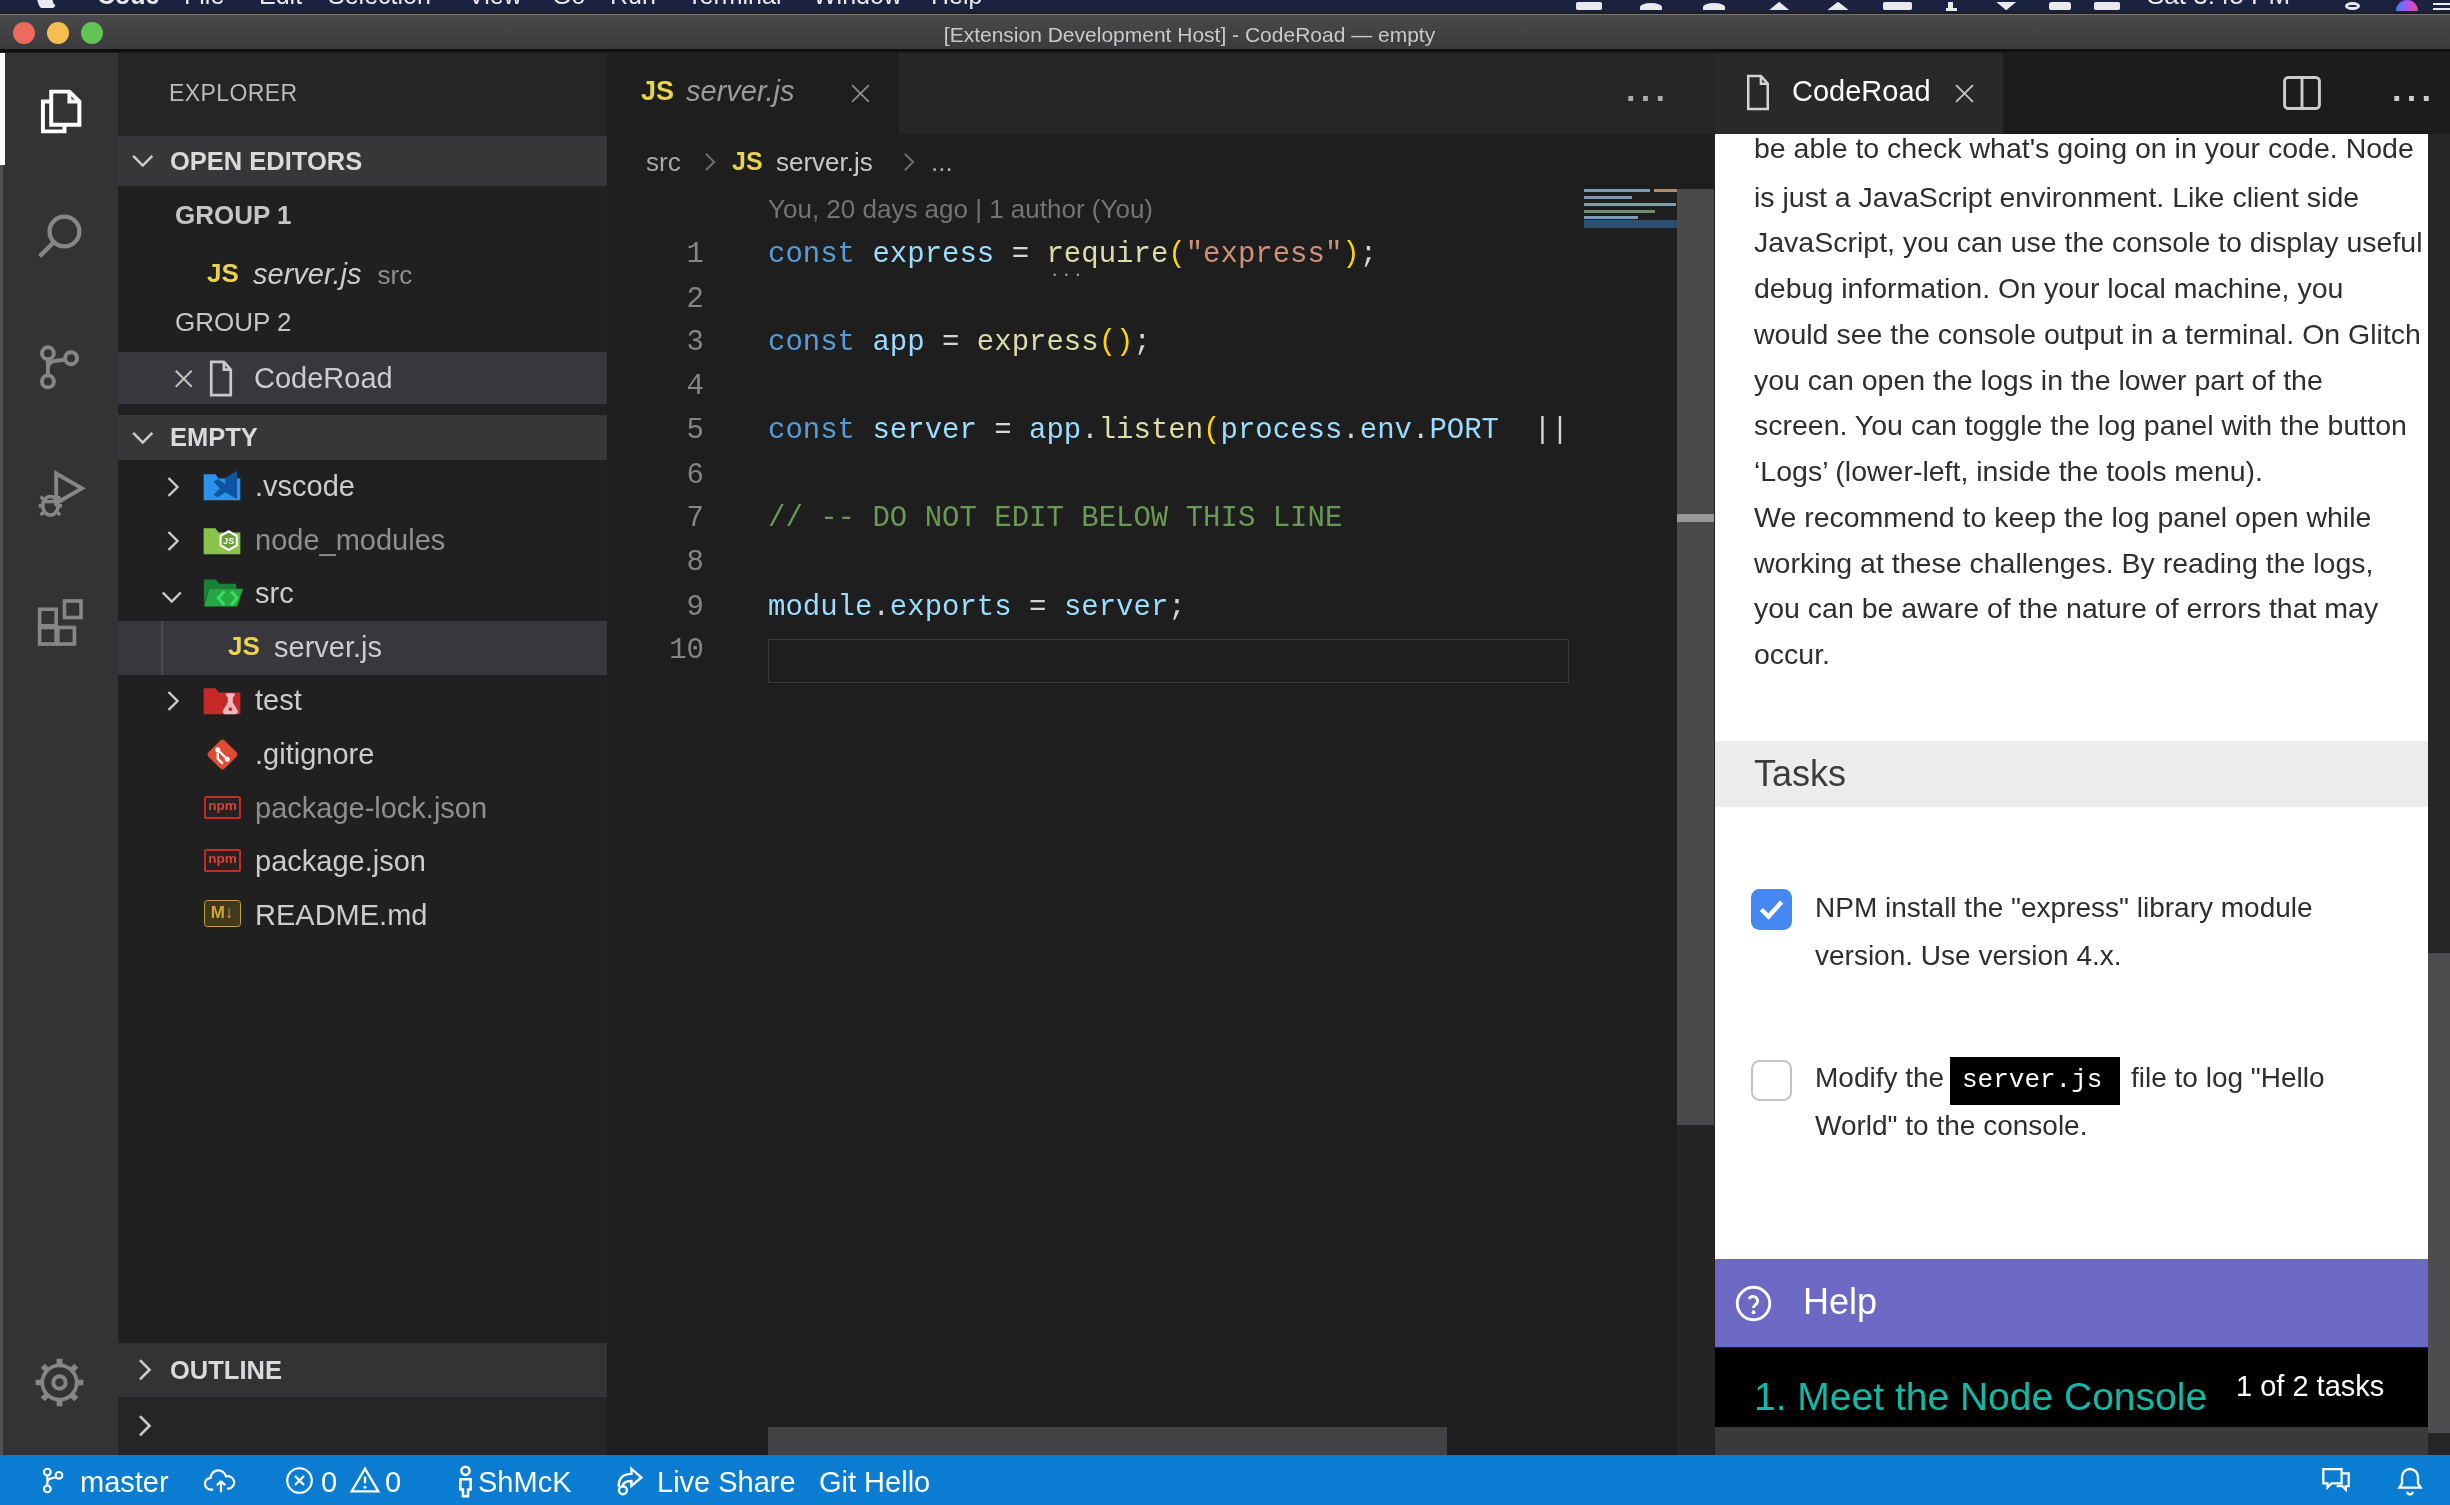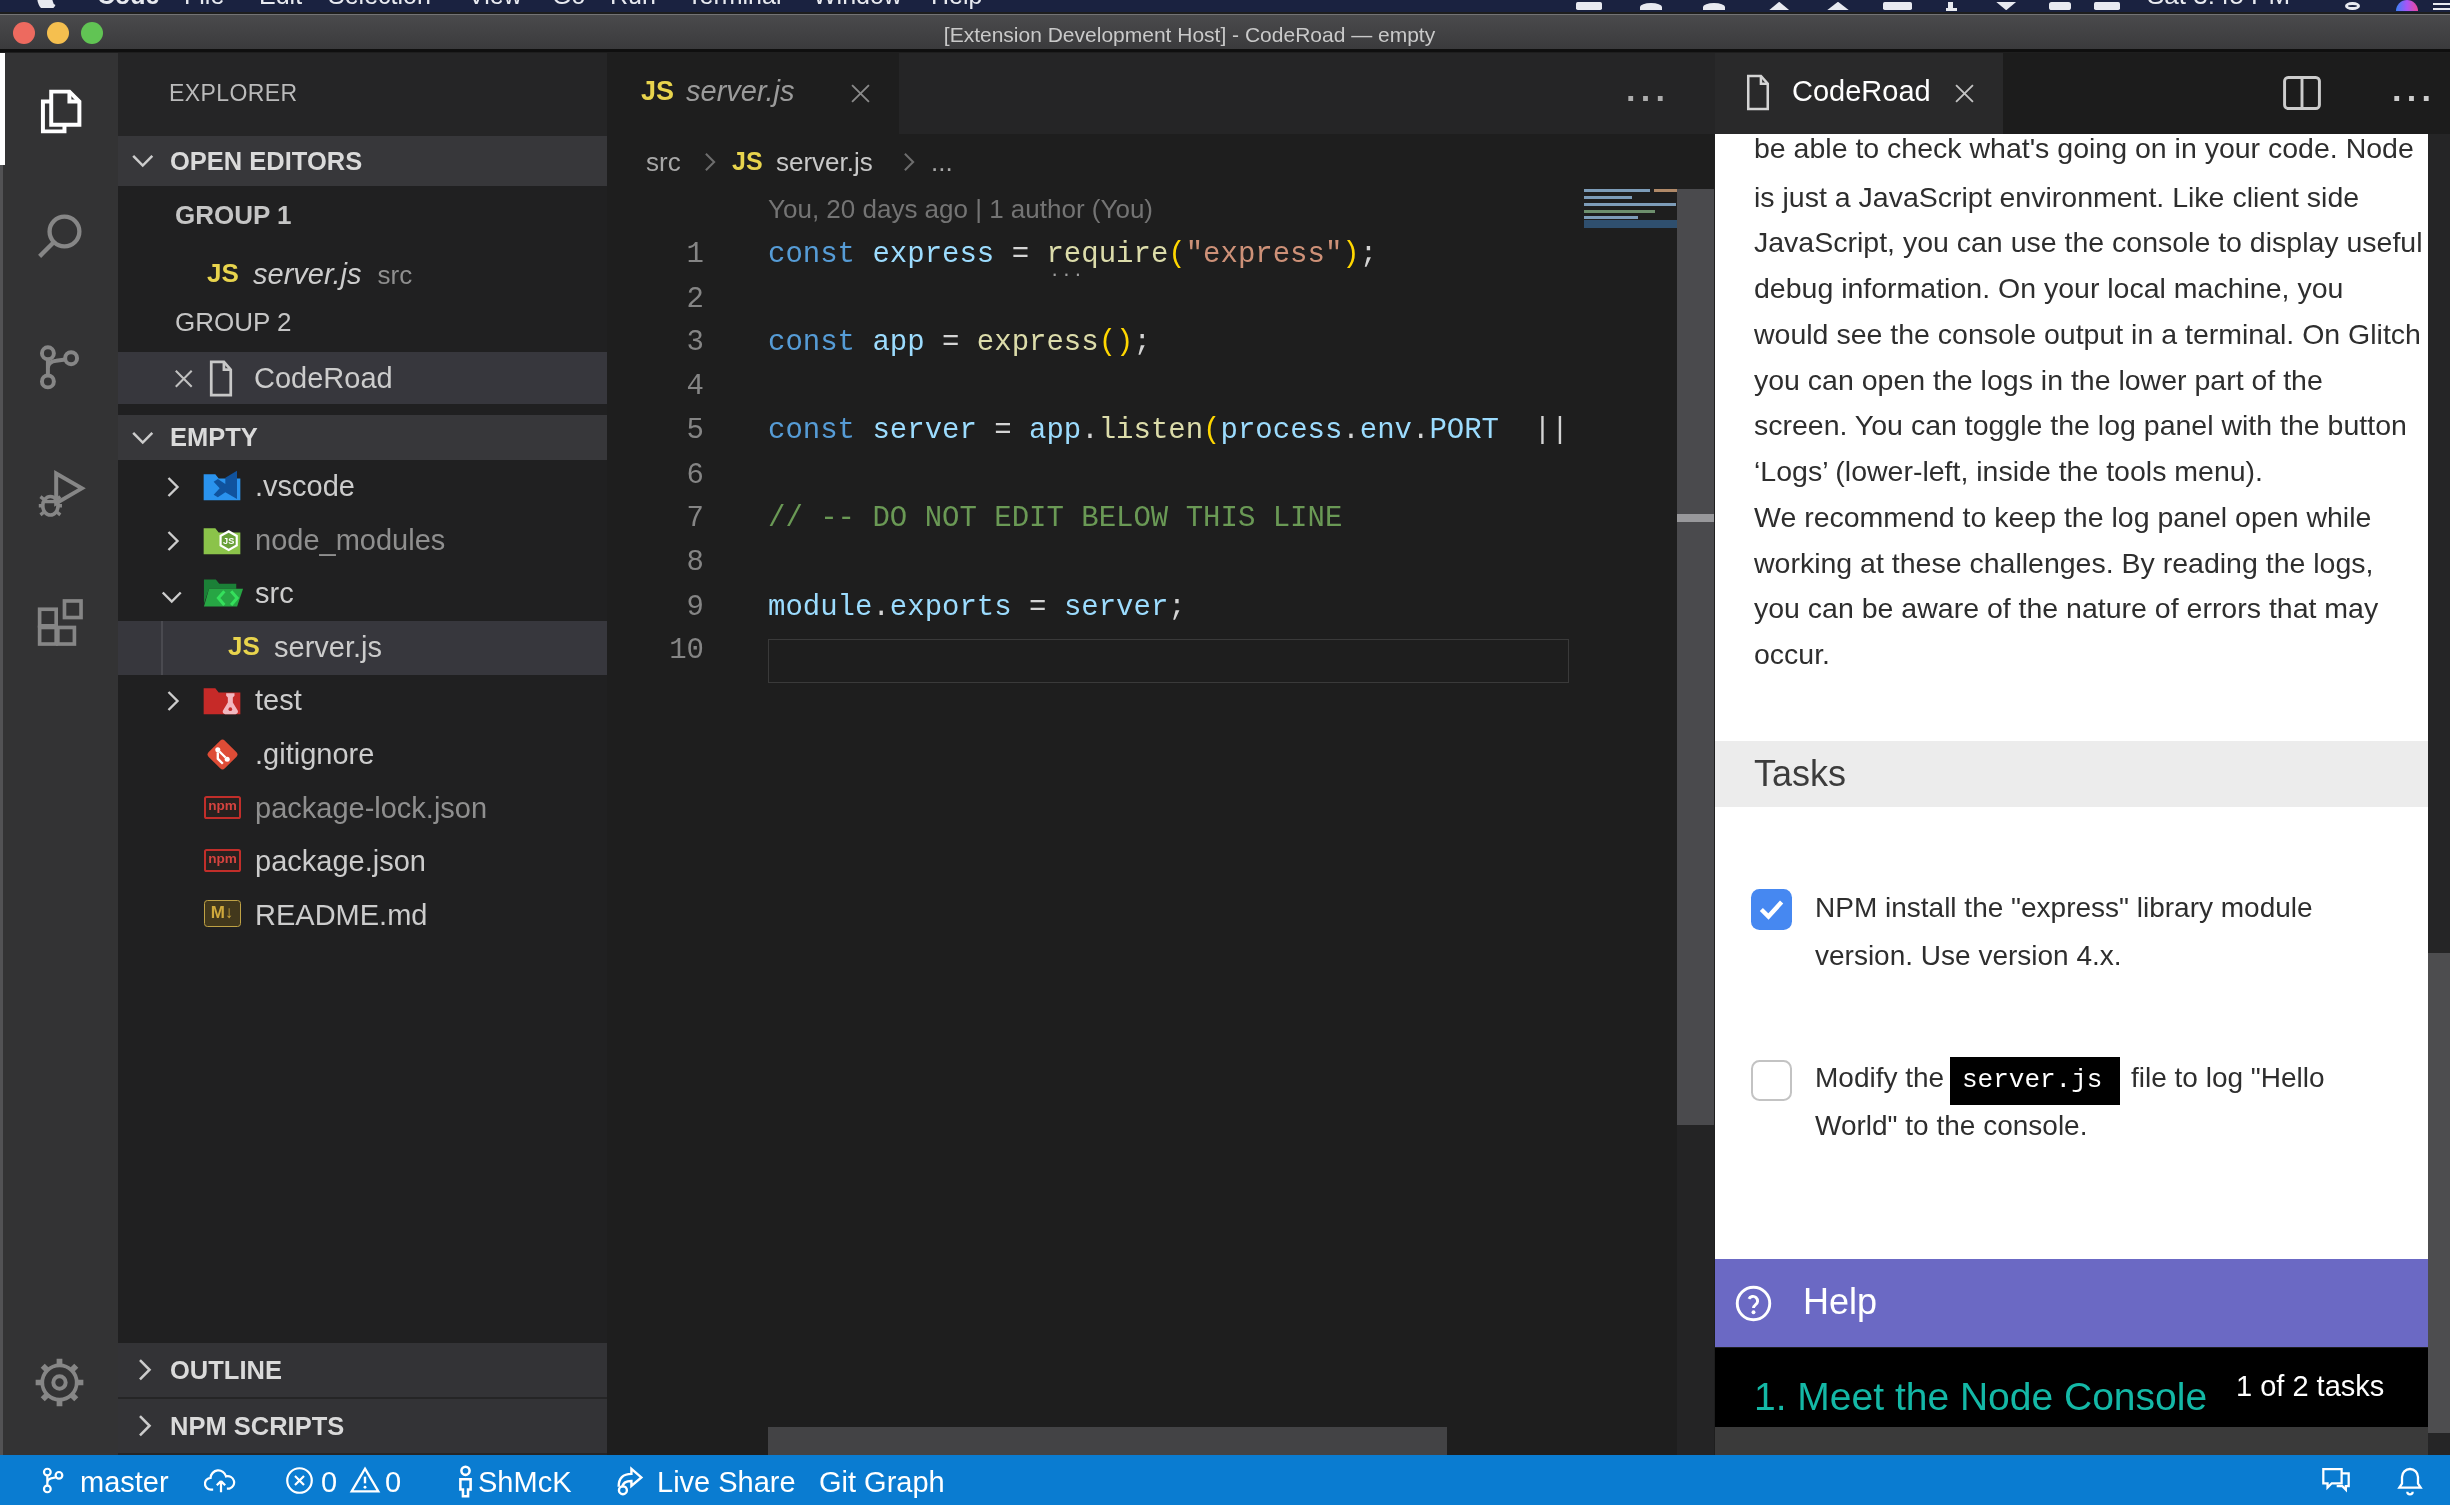--- a/index.html
+++ b/index.html
@@ -250,23 +250,20 @@
           </div>
         <div class="slbl" style="left:137px; top:10.2px;">README.md</div>
       </div>
     </div>
     <div class="shead" style="top:1290px; height:54px; background:#333336; font-size:25.5px; line-height:54px;">
         <span style="position:absolute; left:52px;">OUTLINE</span>
       </div>
     <svg class="chev" style="left:13.6px; top:1304px;" width="25.5" height="25.5" viewBox="0 0 16 16">
         <path d="M5 2 l6 6 l-6 6" stroke="#cccccc" stroke-width="1.6" fill="none"></path>
       </svg>
-    <div class="shead" style="top:1346px; height:54px; background:#333336; font-size:25.5px; line-height:54px;">
-        <span style="position:absolute; left:52px;">NPM SCRIPTS</span>
-      </div>
     <svg class="chev" style="left:13.6px; top:1360px;" width="25.5" height="25.5" viewBox="0 0 16 16">
         <path d="M5 2 l6 6 l-6 6" stroke="#cccccc" stroke-width="1.6" fill="none"></path>
       </svg>
   </div>
   <div class="abs" id="edgroup">
     <div id="edtabs">
       <div id="edtab1">
         <div class="jsbadge" style="position:absolute; left:32px; top:23px; font-size:27px;">JS</div>
         <div style="position:absolute; left:77px; top:22px; font-size:29px; font-style:italic; color:#9b9b9b;">server.js</div>
         <svg style="position:absolute; left:238px; top:27px;" width="27" height="27" viewBox="0 0 16 16">
@@ -427,21 +424,21 @@
         <circle cx="8.5" cy="4" r="2.4" fill="none" stroke="#ffffff" stroke-width="1.5"></circle>
         <path d="M5.5 9 h6 v6 h-1.5 v4 h-3 v-4 h-1.5 z" fill="none" stroke="#ffffff" stroke-width="1.5"></path>
       </svg>
     <div class="sbtxt" style="left:478px;">ShMcK</div>
 
     <svg style="position:absolute; left:613px; top:9.4px;" width="34" height="34" viewBox="0 0 24 24">
         <path d="M4 16 q0 -9 9 -9 l0 -3.5 l7 6 l-7 6 l0 -3.5 q-6 0 -6.5 4.5" fill="none" stroke="#ffffff" stroke-width="1.7"></path>
         <circle cx="7" cy="18.5" r="2.8" fill="none" stroke="#ffffff" stroke-width="1.7"></circle>
       </svg>
     <div class="sbtxt" style="left:657px;">Live Share</div>
-    <div class="sbtxt" style="left:819px;">Git Graph</div>
+    <div class="sbtxt" style="left:819px;">Git Hello</div>
 
     <svg style="position:absolute; left:2319px; top:10.2px;" width="34" height="31" viewBox="0 0 24 22">
         <path d="M3 3 h13 v10 h-7 l-3 3 v-3 h-3 z" fill="none" stroke="#ffffff" stroke-width="1.6"></path>
         <path d="M16 6 h5 v9 h-2 v2.5 l-2.5 -2.5 h-4" fill="none" stroke="#ffffff" stroke-width="1.6"></path>
       </svg>
     <svg style="position:absolute; left:2394px; top:8.5px;" width="32" height="34" viewBox="0 0 24 24">
         <path d="M12 3 a6 6 0 0 1 6 6 v5 l2 3 h-16 l2 -3 v-5 a6 6 0 0 1 6 -6 z" fill="none" stroke="#ffffff" stroke-width="1.7"></path>
         <path d="M10 20 a2 2 0 0 0 4 0" fill="none" stroke="#ffffff" stroke-width="1.7"></path>
       </svg>
   </div>

